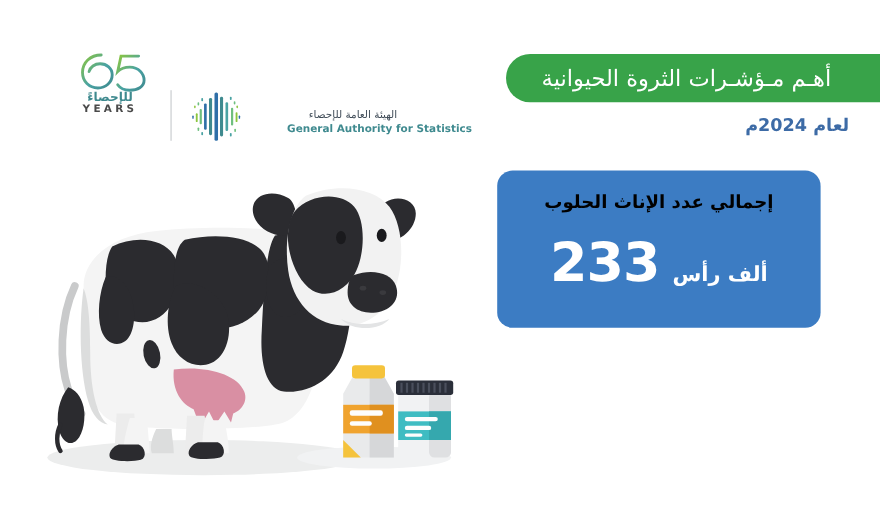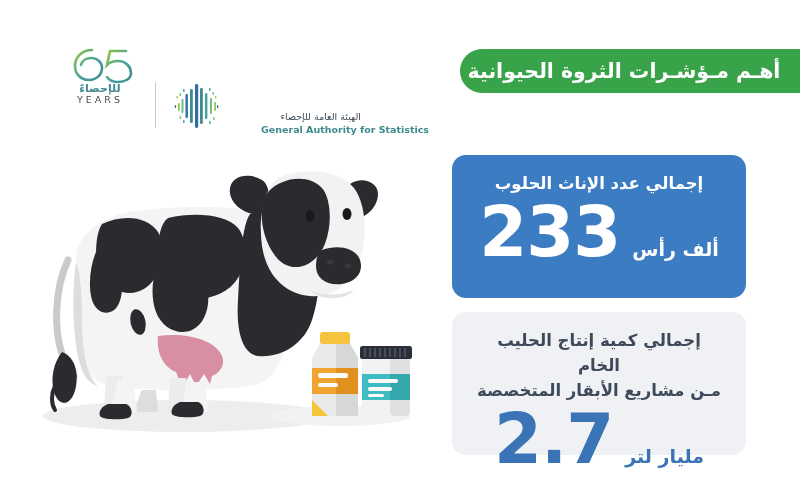--- a/index.html
+++ b/index.html
@@ -51,21 +51,21 @@
     letter-spacing: 1px;
     line-height: 11px;
     margin-top: -1px;
     font-weight: 600;
   }
   .logo-65 .years-en {
     font-size: 9.5px;
     color: #4a4a4a;
     letter-spacing: 3px;
     line-height: 11px;
-    font-weight: 400;
+    font-weight: 700;
     direction: ltr;
   }
   .logo-divider {
     position: absolute;
     left: 127px;
     top: 44px;
     width: 1px;
     height: 46px;
     background: #c6c9cc;
   }
@@ -82,21 +82,20 @@
     top: 60px;
     width: 130px;
     text-align: right;
   }
   .gastat-text .ar {
     font-size: 9.5px;
     color: #3f4b57;
     line-height: 13px;
     letter-spacing: .5px;
     white-space: nowrap;
-    margin-top: 12px;
   }
   .gastat-text .en {
     font-size: 9.5px;
     color: #3f8a8f;
     line-height: 13px;
     font-weight: 600;
     direction: ltr;
     text-align: right;
     white-space: nowrap;
     margin-left: 30px;
@@ -114,21 +113,21 @@
     display: flex;
     align-items: center;
     justify-content: center;
     box-sizing: border-box;
     padding-left: 14px;
     padding-right: 26px;
   }
   .header-pill .title {
     color: #ffffff;
     font-size: 20.5px;
-    font-weight: 700;
+    font-weight: 400;
     letter-spacing: .5px;
     white-space: nowrap;
   }
   .header-sub {
     position: absolute;
     right: 28px;
     top: 104px;
     font-size: 16px;
     font-weight: 700;
     color: #3d6ba6;
@@ -155,33 +154,33 @@
     top: 312px;
     width: 294px;
     height: 143px;
     background: #eff1f4;
   }
   .card .label {
     font-size: 16.5px;
     line-height: 25px;
     font-weight: 600;
   }
-  .card-primary .label { color: #ffffff; }
+  .card-primary .label { color: #000000; }
   .card-secondary .label { color: #3e4a5b; }
 
   .card .value-row {
     display: flex;
     flex-direction: row;
     align-items: baseline;
     justify-content: center;
     gap: 12px;
     margin-top: 6px;
   }
   .card .value {
-    font-size: 69px;
+    font-size: 49px;
     font-weight: 800;
     line-height: 56px;
     letter-spacing: -1px;
     direction: ltr;
   }
   .card .unit {
     font-size: 19px;
     font-weight: 600;
     margin-top: 36px;
   }
@@ -257,37 +256,30 @@
 
     <div class="gastat-text">
       <div class="ar">الهيئة العامة للإحصاء</div>
       <div class="en">General Authority for Statistics</div>
     </div>
   </div>
 
   <div class="header-pill">
     <div class="title">أهـم مـؤشـرات الثروة الحيوانية</div>
   </div>
+  <div class="header-sub">لعام 2024م</div>
 
   <div class="card card-primary">
     <div class="label">إجمالي عدد الإناث الحلوب</div>
     <div class="value-row">
       <span class="unit">ألف رأس</span>
       <span class="value">233</span>
     </div>
   </div>
 
-  <div class="card card-secondary">
-    <div class="label">إجمالي كمية إنتاج الحليب الخام</div>
-    <div class="label">مـن مشاريع الأبقار المتخصصة</div>
-    <div class="value-row">
-      <span class="unit">مليار لتر</span>
-      <span class="value">2.7</span>
-    </div>
-  </div>
 
   <div class="illustration">
     <svg width="430" height="320" viewBox="0 0 430 320">
 
       <ellipse cx="175" cy="276" rx="142" ry="16" fill="#eceded"></ellipse>
       <ellipse cx="330" cy="276" rx="70" ry="10" fill="#f1f2f3"></ellipse>
 
       <path d="M58 120 C44 150 44 190 52 214 C56 226 60 232 64 236" fill="none" stroke="#c9cacb" stroke-width="7" stroke-linecap="round"></path>
       <path d="M52 212 C44 222 40 238 44 252 C47 262 54 266 60 260 C66 254 68 240 66 230 C64 220 58 214 52 212 Z" fill="#2b2b2f"></path>
       <path d="M45 246 C41 254 41 264 45 270" fill="none" stroke="#2b2b2f" stroke-width="4" stroke-linecap="round"></path>

